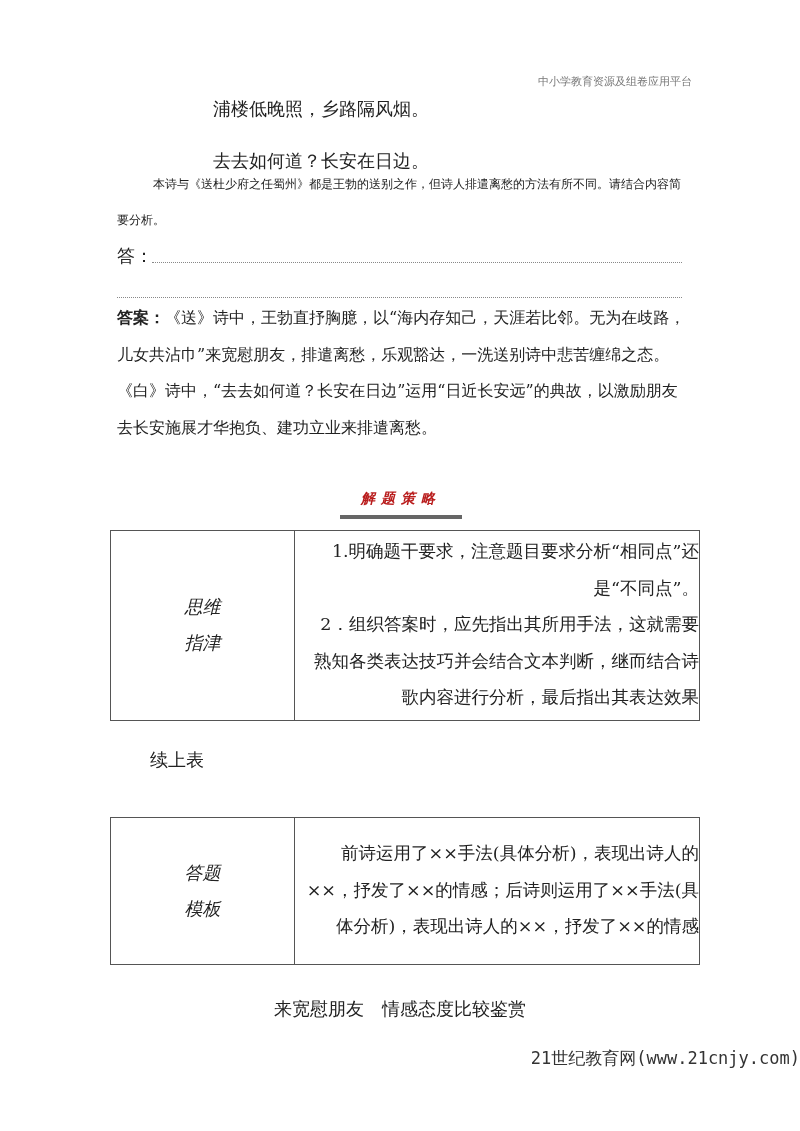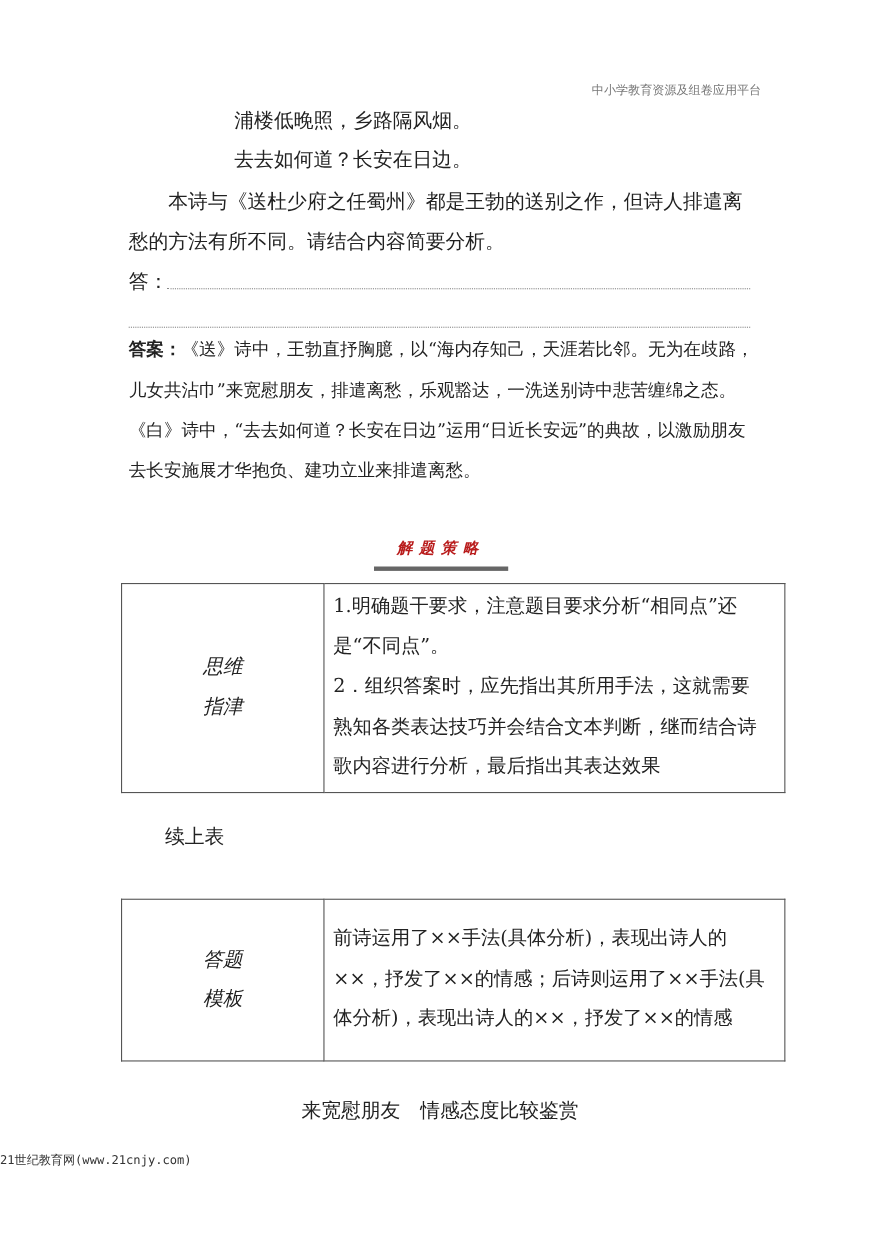--- a/index.html
+++ b/index.html
@@ -9,48 +9,48 @@
       color: #222;
     }
     .header { position: absolute; left: 112px; top: 52px; width: 580px; height: 42px; }
     .logo { position: absolute; left: 0; top: 0; width: 150px; height: 40px; }
     .logo .runner { position: absolute; left: 2px; top: 4px; width: 34px; height: 32px; }
     .logo .brand { position: absolute; left: 40px; top: 3px; font-family: "DejaVu Sans", sans-serif; font-weight: bold; font-style: italic; font-size: 21px; color: #3d8a2b; letter-spacing: -1px; }
     .logo .url { position: absolute; left: 42px; top: 27px; font-family: "DejaVu Sans", sans-serif; font-size: 8px; color: #3d8a2b; font-style: italic; letter-spacing: 0.5px; }
     .platform { position: absolute; right: 0; top: 22px; font-family: "DejaVu Sans", sans-serif; font-size: 11px; color: #777; }
 
     .poem-line { position: absolute; left: 0; width: 642px; text-align: center; font-size: 18px; }
-    .para { position: absolute; left: 117px; width: 570px; font-size: 18px; line-height: 36px; font-family: "DejaVu Sans", sans-serif; }
+    .para { position: absolute; left: 117px; width: 570px; font-size: 12px; line-height: 36px; font-family: "DejaVu Sans", sans-serif; }
     .indent { text-indent: 36px; }
     .ans-label { position: absolute; left: 117px; top: 244px; font-size: 18px; }
     .dotline { position: absolute; border-bottom: 1.5px dotted #888; }
     .answer { position: absolute; left: 117px; top: 300px; width: 570px; font-size: 16px; line-height: 36.5px; }
     .answer b { font-family: "DejaVu Sans", sans-serif; font-weight: bold; }
 
     .strategy-title { position: absolute; left: 340px; top: 490px; width: 122px; text-align: center; font-family: "DejaVu Serif", serif; font-weight: bold; font-style: italic; font-size: 14px; letter-spacing: 6px; color: #b91c1c; }
     .strategy-bar { position: absolute; left: 340px; top: 515px; width: 122px; height: 4px; background: #666; }
 
     table.grid { position: absolute; left: 110px; border-collapse: collapse; border: 1.5px solid #555; }
     table.grid td { border: 1.5px solid #555; vertical-align: middle; }
     td.label { width: 181px; text-align: center; font-family: "DejaVu Sans", sans-serif; font-size: 18px; line-height: 36px; font-style: italic; }
-    td.content { width: 396px; padding: 2px 14px 4px 8px; font-size: 17.5px; line-height: 36.5px; }
+    td.content { width: 396px; padding: 2px 0 4px 8px; font-size: 17.5px; line-height: 36.5px; text-align: right; }
 
     .cont { position: absolute; left: 150px; top: 748px; font-size: 18px; }
     .section { position: absolute; left: 0; width: 800px; top: 997px; text-align: center; font-size: 18px; }
-    .footer { position: absolute; left: 0; width: 800px; top: 1047px; text-align: left; font-family: "DejaVu Sans Mono", monospace; font-size: 11px; color: #333; }
+    .footer { position: absolute; left: 0; width: 800px; top: 1047px; text-align: right; font-family: "DejaVu Sans Mono", monospace; font-size: 17px; color: #333; }
   </style>
 </head>
 <body>
 
 <div class="header">
   <div class="platform">中小学教育资源及组卷应用平台</div>
 </div>
 
 <div class="poem-line" style="top:97px;">浦楼低晚照，乡路隔风烟。</div>
-<div class="poem-line" style="top:133px;">去去如何道？长安在日边。</div>
+<div class="poem-line" style="top:149px;">去去如何道？长安在日边。</div>
 
 <div class="para indent" style="top:166px;">本诗与《送杜少府之任蜀州》都是王勃的送别之作，但诗人排遣离愁的方法有所不同。请结合内容简要分析。</div>
 
 <div class="ans-label">答：</div>
 <div class="dotline" style="left:152px; top:262px; width:530px;"></div>
 <div class="dotline" style="left:117px; top:297px; width:565px;"></div>
 
 <div class="answer">
   <b>答案：</b><span>《送》诗中，王勃直抒胸臆，以“海内存知己，天涯若比邻。无为在歧路，儿女共沾巾”来宽慰朋友，排遣离愁，乐观豁达，一洗送别诗中悲苦缠绵之态。《白》诗中，“去去如何道？长安在日边”运用“日近长安远”的典故，以激励朋友去长安施展才华抱负、建功立业来排遣离愁。</span>
 </div>

